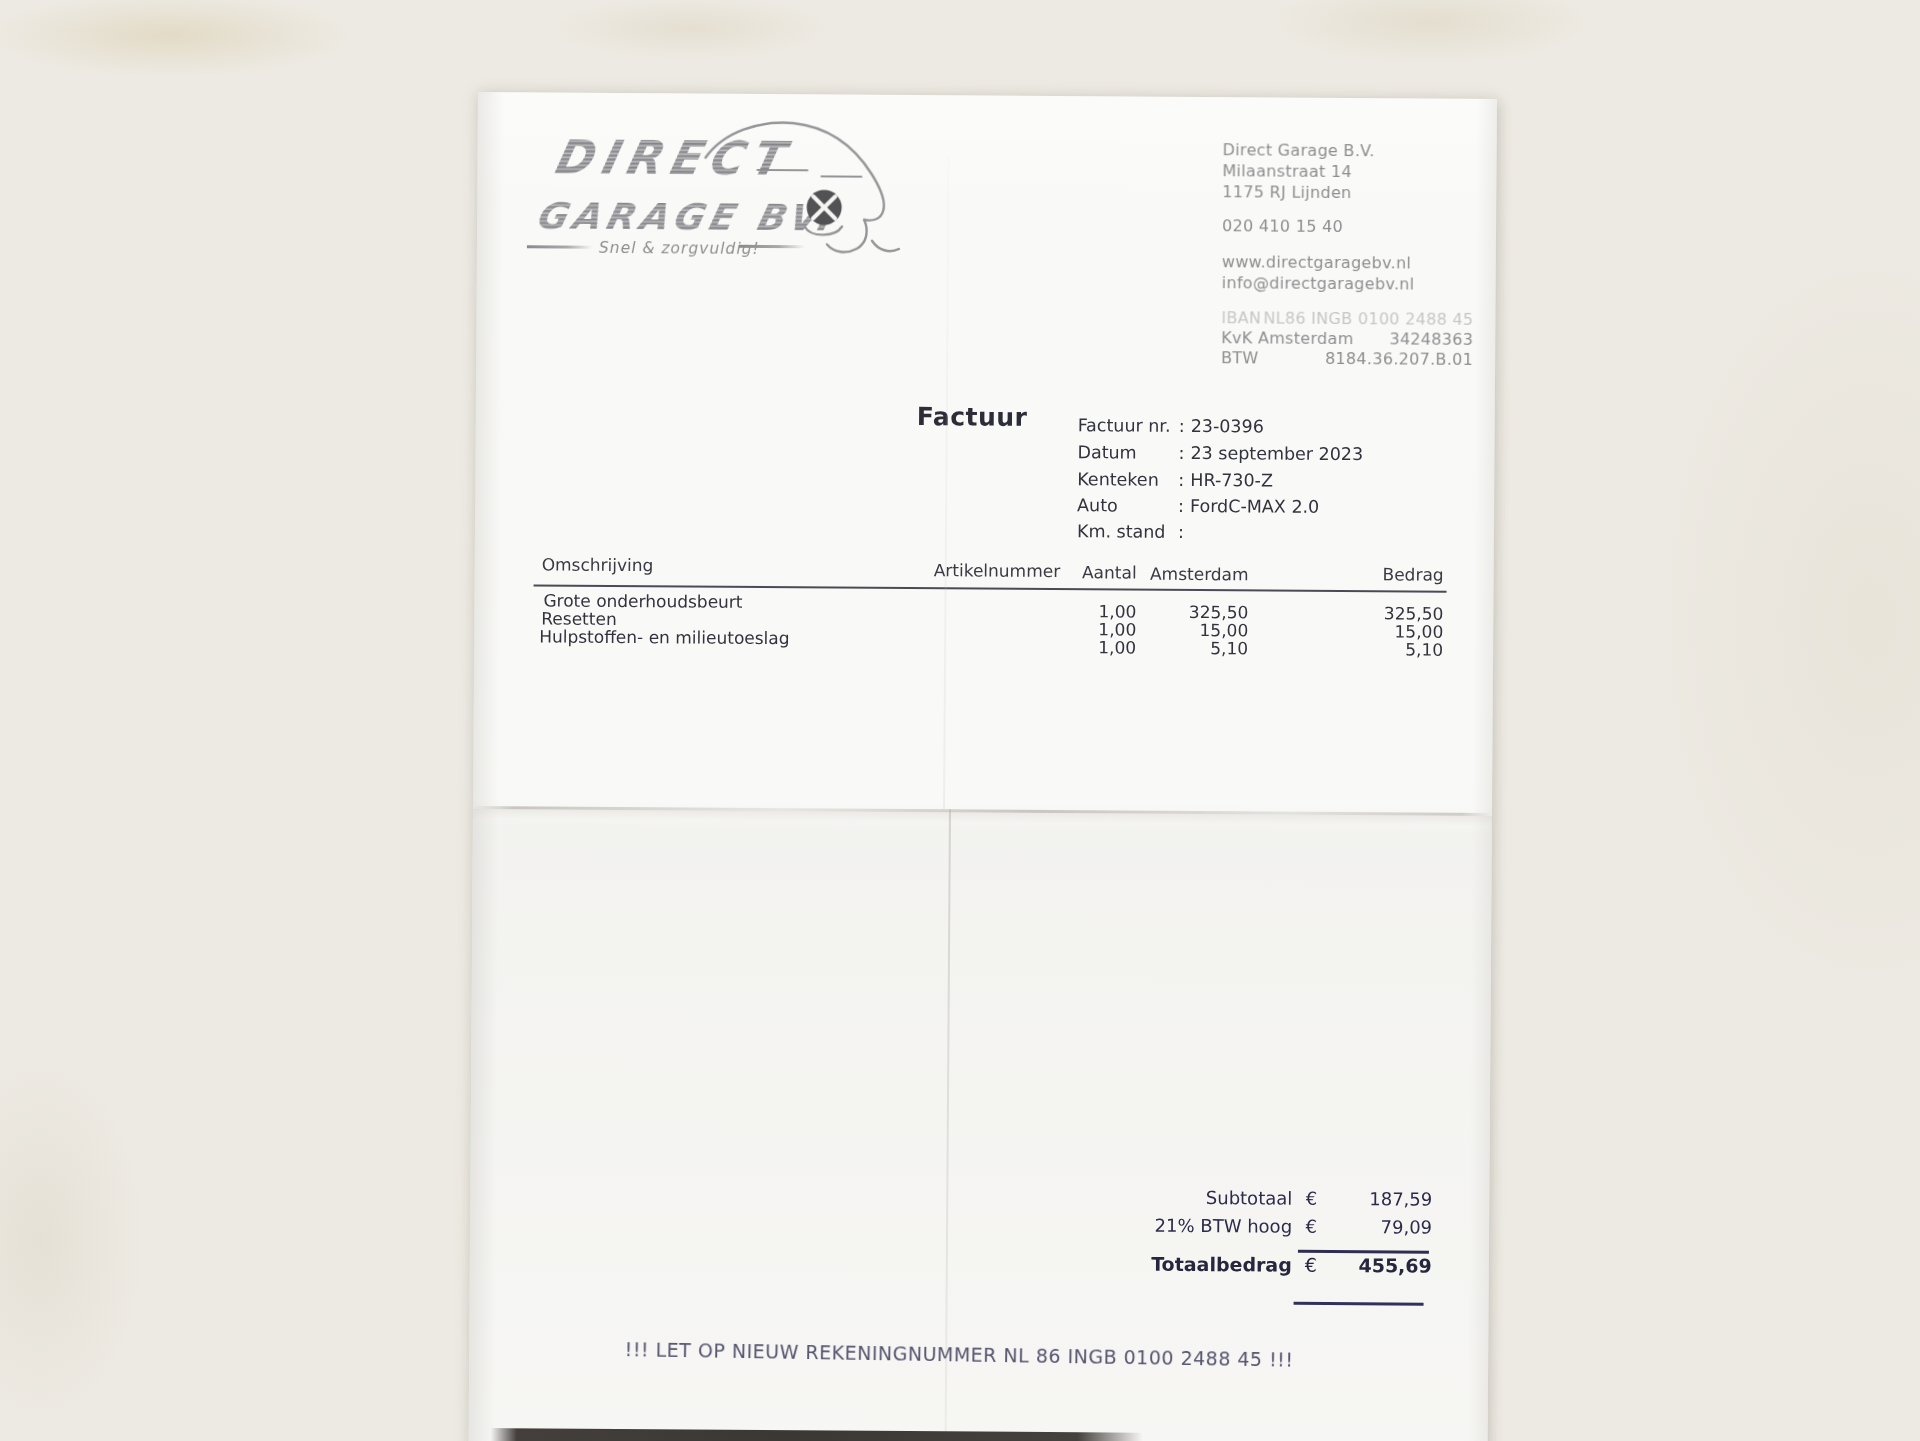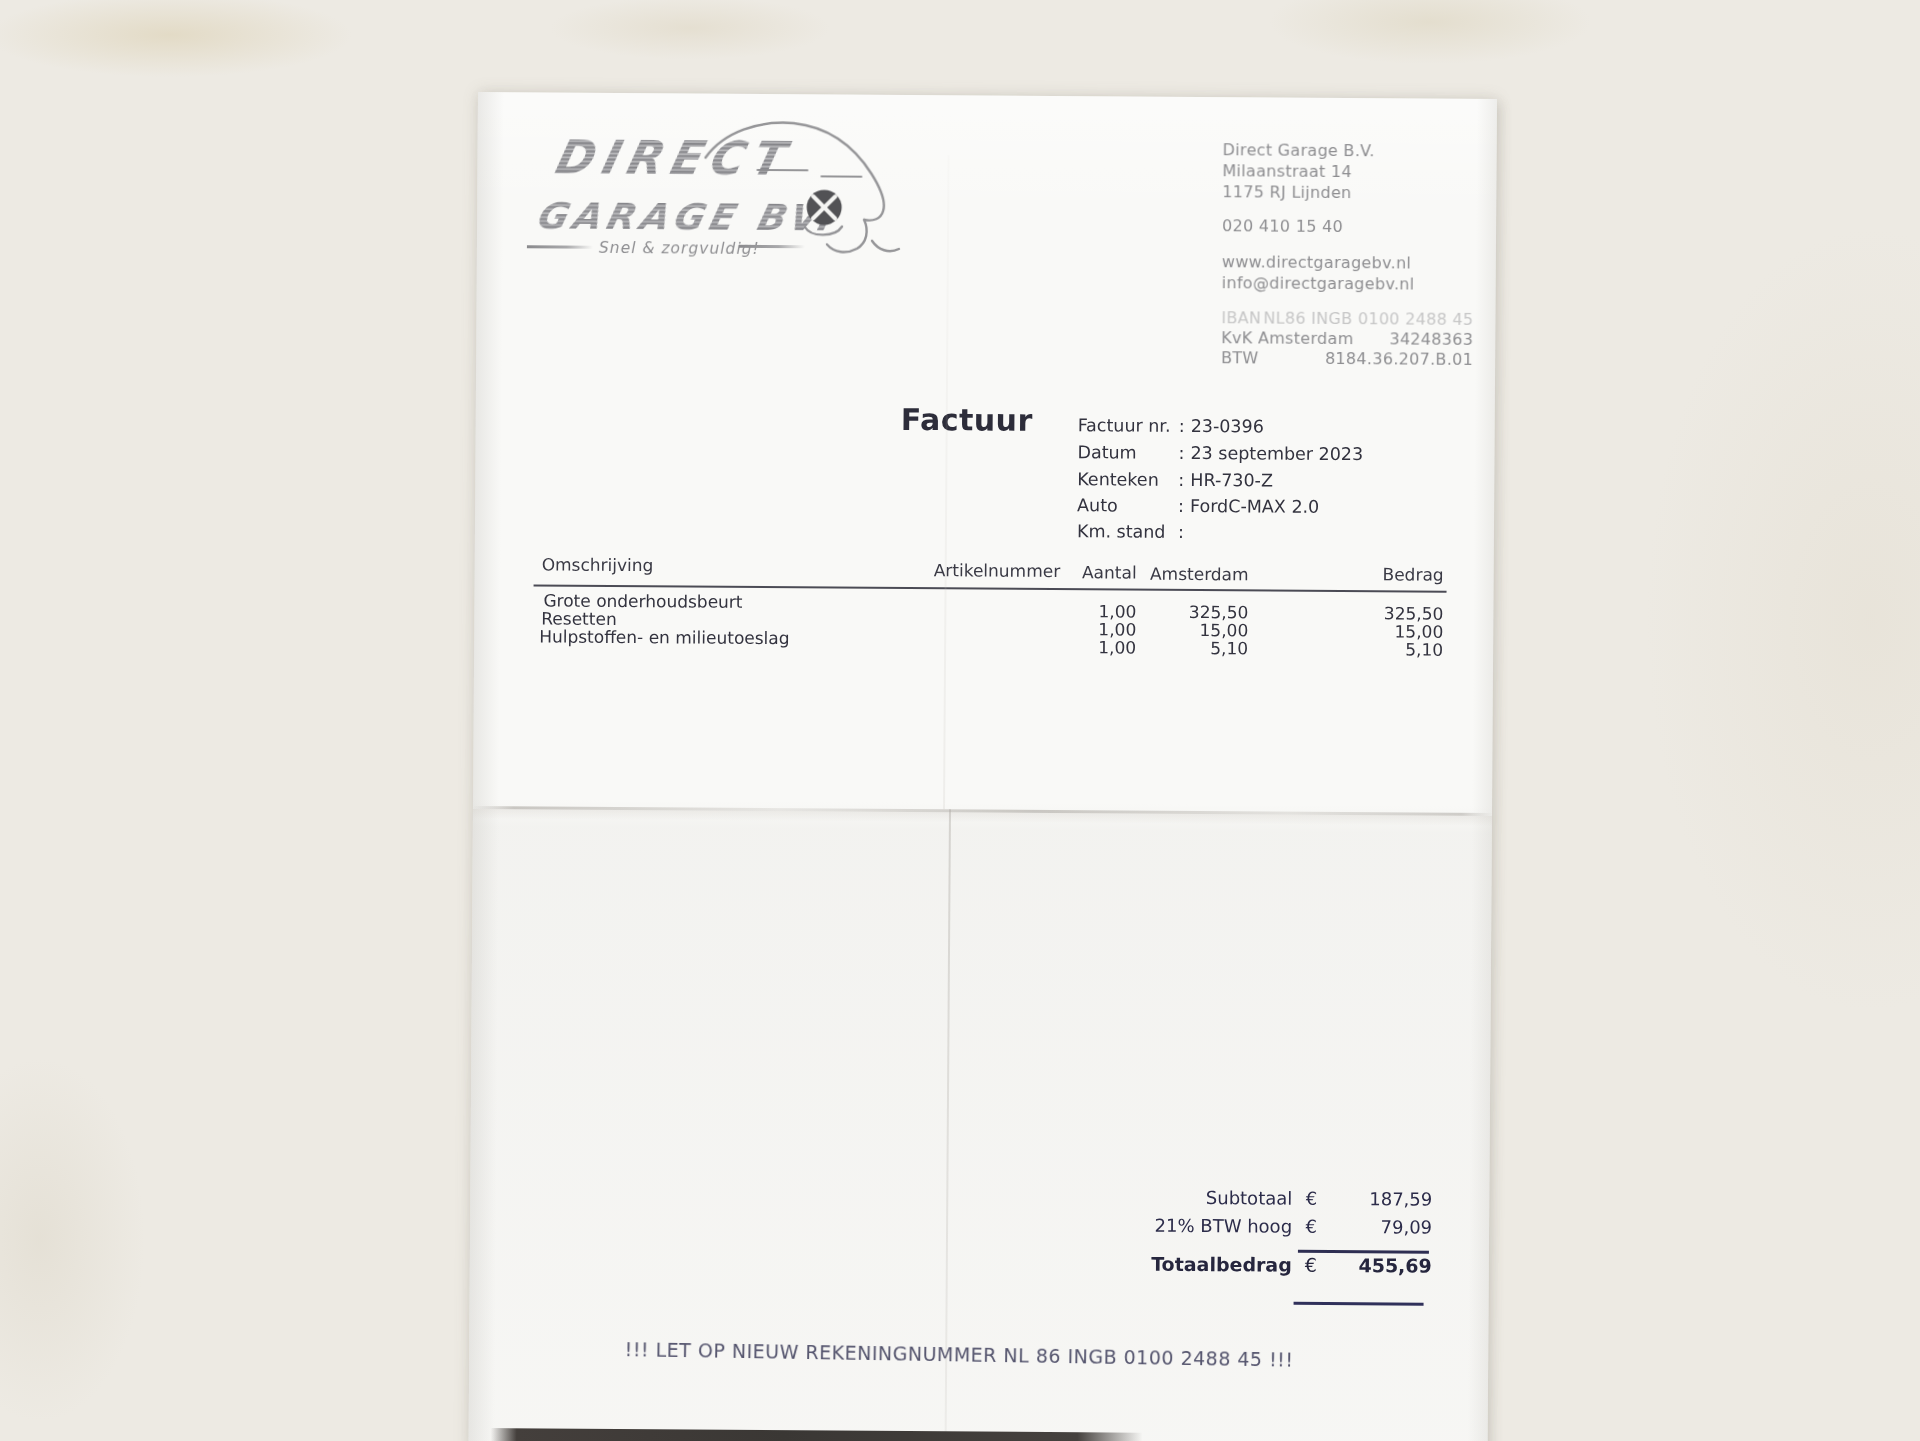--- a/index.html
+++ b/index.html
@@ -41,21 +41,21 @@
   .tag-rule-l{left:50px;top:153px;width:66px;}
   .tag-rule-r{left:262px;top:151px;width:66px;}
   .logo-car{left:222px;top:20px;width:215px;height:150px;filter:blur(0.3px);}
   
   .company{left:745px;top:42px;width:252px;color:#8e8e91;font-size:16px;letter-spacing:0.3px;filter:blur(0.25px);}
   .company .ln{height:21px;line-height:21px;white-space:nowrap;}
   .gap13{height:13px;}.gap15{height:15px;}
   .pair{display:flex;justify-content:space-between;height:20px;line-height:20px;}
   .iban{opacity:0.48;filter:blur(0.5px);}
   
-  .title{left:425px;top:307px;font-size:30px;font-weight:bold;color:#2d2d3a;letter-spacing:0.5px;}
+  .title{left:441px;top:307px;font-size:25px;font-weight:bold;color:#2d2d3a;letter-spacing:0.5px;}
   .meta-row{left:602px;height:26px;line-height:26px;font-size:17.5px;color:#33333f;white-space:nowrap;}
   .meta-row .lbl{display:inline-block;width:101px;}
   .meta-row .col{display:inline-block;width:12px;}
   
   .th{font-size:17px;color:#3a3a45;white-space:nowrap;}
   .num{text-align:right;font-size:17px;color:#33333f;white-space:nowrap;}
   .desc{font-size:17px;color:#33333f;white-space:nowrap;}
   .head-rule{left:59px;top:492px;width:913px;height:2px;background:#4b4b55;}
   
   .t-label{position:absolute;right:197px;font-size:18px;color:#2c2c4a;white-space:nowrap;}

